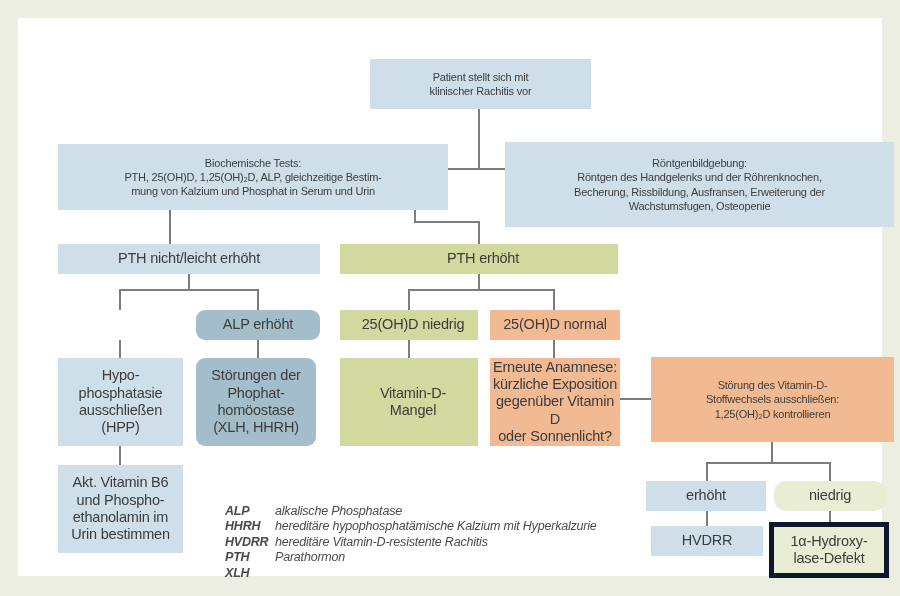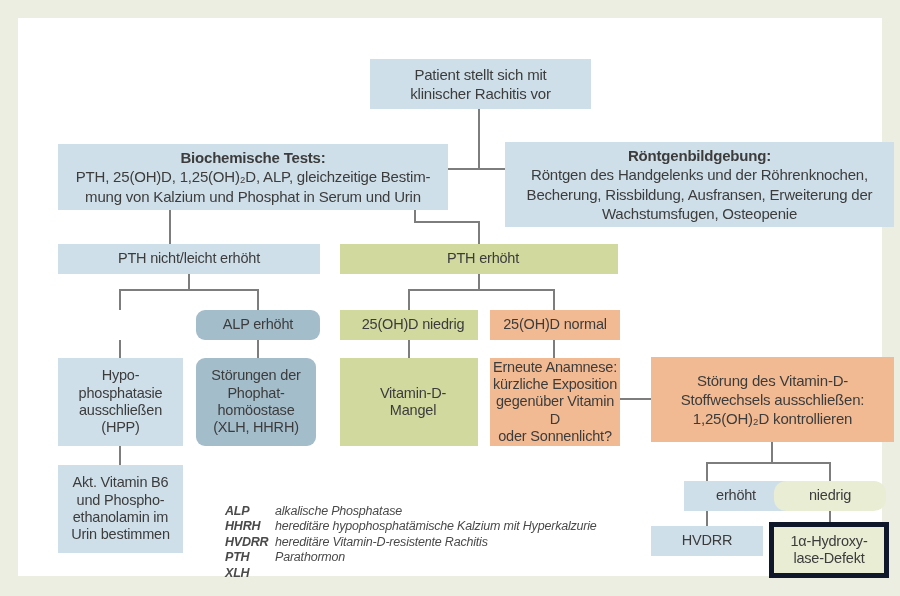--- a/index.html
+++ b/index.html
@@ -2,22 +2,22 @@
 <html><head>
 <meta charset="utf-8">
 <style>
   html,body{margin:0;padding:0;}
   body{font-family:"Liberation Sans","DejaVu Sans",sans-serif;}
   .canvas{position:relative;width:900px;height:596px;background:#edeee2;overflow:hidden;}
   .panel{position:absolute;left:18px;top:18px;width:864px;height:558px;background:#ffffff;}
   .box{position:absolute;display:flex;align-items:center;justify-content:center;
        text-align:center;color:#3c3c3c;font-size:14.5px;line-height:1.2;
        letter-spacing:-0.2px;padding:2px;box-sizing:border-box;}
-  .big{font-size:15px;line-height:1.28;}
-  .bold{font-weight:bold;}
+  .big{font-size:11px;line-height:1.28;}
+  .bold{font-weight:normal;}
   .lb{background:#cfdfe9;}
   .db{background:#a4bdcb;border-radius:9px;}
   .ol{background:#d2d99e;padding-left:10px;}
   .or{background:#f2ba92;}
   .pg{background:#e9edd4;border-radius:12px;}
   .pg-border{background:#e9edd4;border:5px solid #0f172a;}
   .cv{position:absolute;width:2px;background:#7d7d7d;}
   .ch{position:absolute;height:2px;background:#7d7d7d;}
   .legend{position:absolute;left:207px;top:486px;width:430px;color:#4a4a4a;
           font-size:12.5px;line-height:15.4px;letter-spacing:-0.2px;}
@@ -94,21 +94,21 @@
     <div class="box db" style="left:178px;top:340px;width:120px;height:88px">Störungen der<br>Phophat-<br>homöostase<br>(XLH, HHRH)</div>
 
     <div class="box ol" style="left:322px;top:340px;width:138px;height:88px">Vitamin-D-<br>Mangel</div>
 
     <div class="box or" style="left:472px;top:340px;width:130px;height:88px">Erneute Anamnese:<br>kürzliche Exposition<br>gegenüber Vitamin D<br>oder Sonnenlicht?</div>
 
     <div class="box or big" style="left:633px;top:339px;width:243px;height:85px">Störung des Vitamin-D-<br>Stoffwechsels ausschließen:<br>1,25(OH)₂D kontrollieren</div>
 
     <div class="box lb" style="left:40px;top:447px;width:125px;height:88px">Akt. Vitamin B6<br>und Phospho-<br>ethanolamin im<br>Urin bestimmen</div>
 
-    <div class="box lb" style="left:666px;top:463px;width:104px;height:30px">erhöht</div>
+    <div class="box lb" style="left:628px;top:463px;width:120px;height:30px">erhöht</div>
 
     <div class="box pg" style="left:756px;top:463px;width:112px;height:30px">niedrig</div>
 
     <div class="box lb" style="left:633px;top:508px;width:112px;height:30px">HVDRR</div>
 
     <div class="box pg-border" style="left:751px;top:504px;width:120px;height:56px">1α-Hydroxy-<br>lase-Defekt</div>
 
     <div class="legend">
       <div class="legend-row">
         <span class="legend-abbr">ALP</span>

